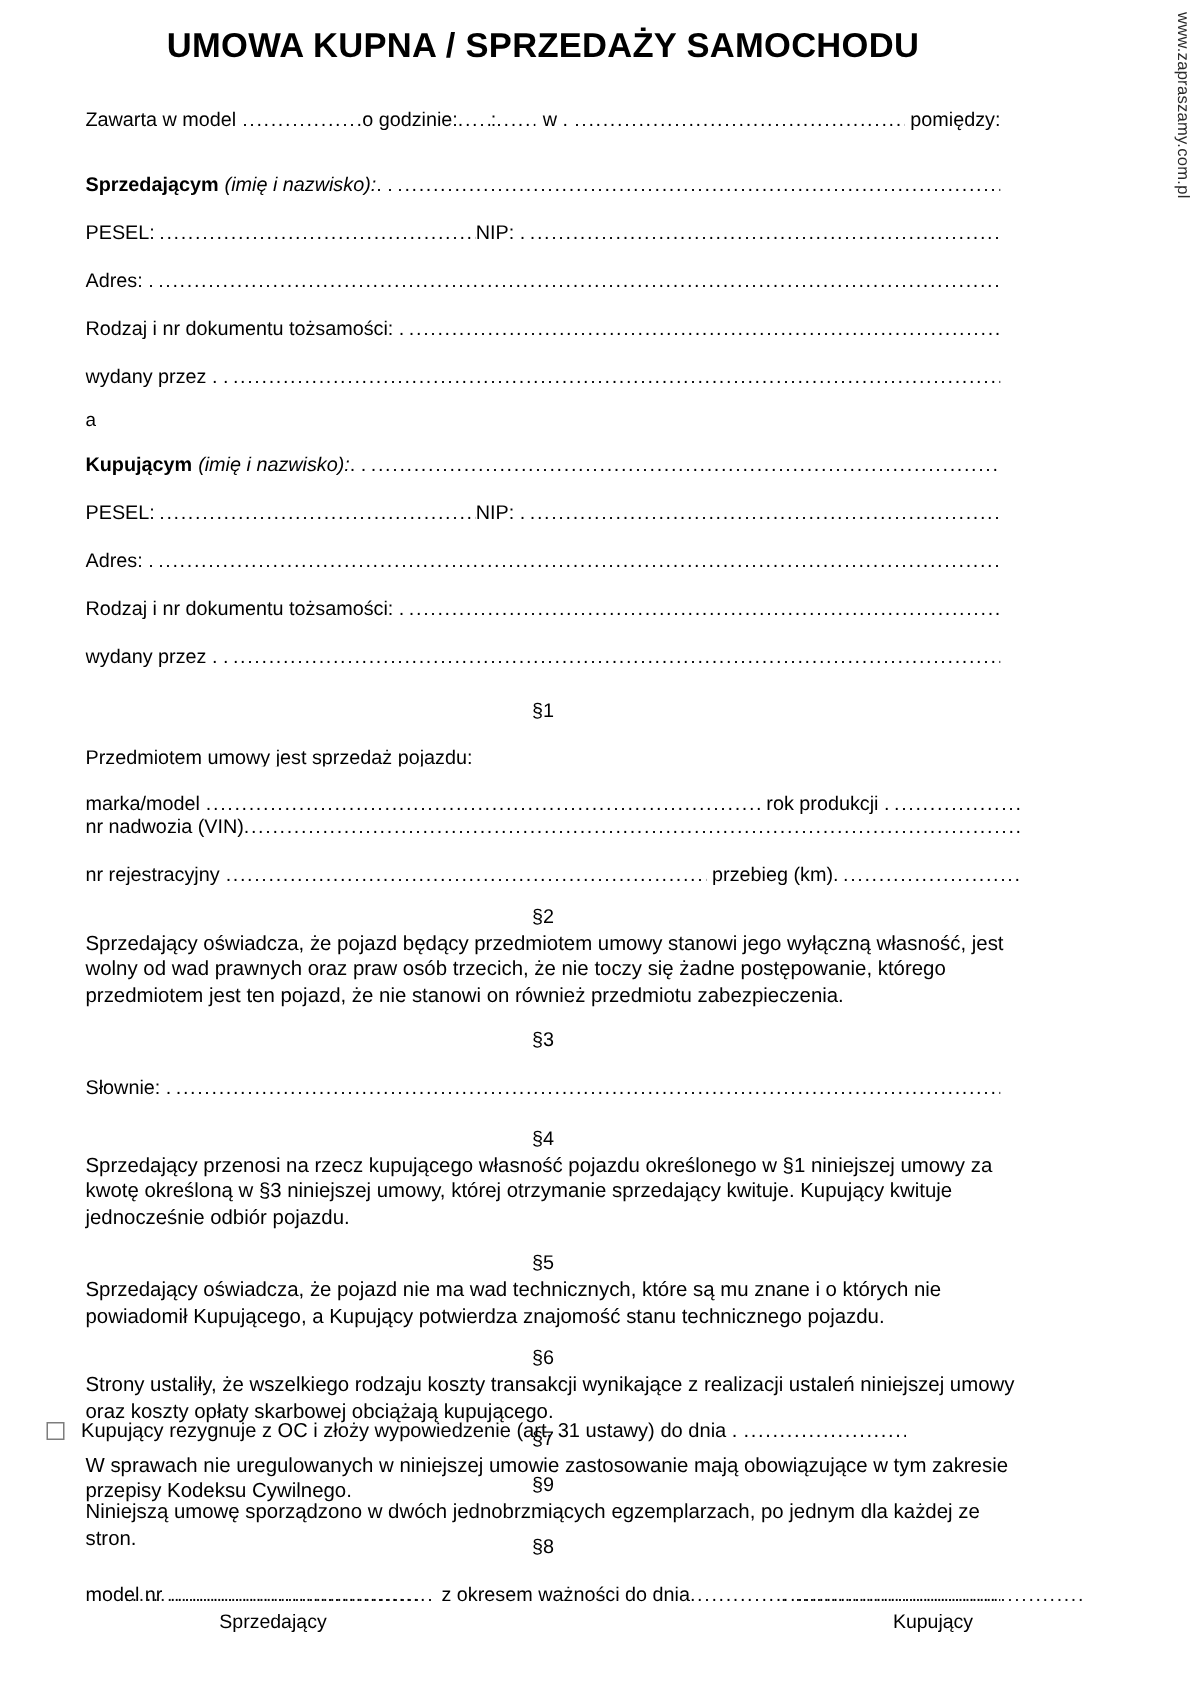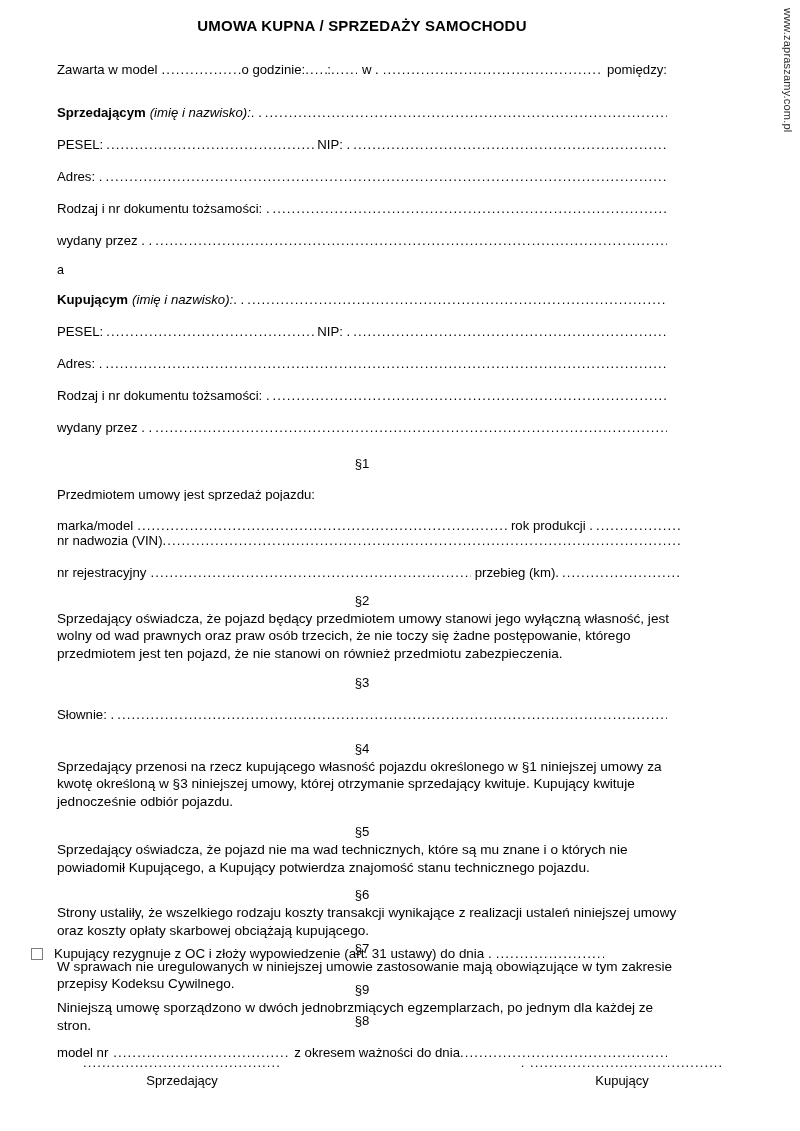--- a/index.html
+++ b/index.html
@@ -44,21 +44,21 @@
 
   
   .content {
     position: absolute;
     left: 57px;
     top: 0;
     width: 610px;
   }
 
   h1.title {
-    font-size: 15px;
+    font-size: 23px;
     font-weight: bold;
     text-align: center;
     letter-spacing: 0.2px;
     margin: 17px 0 0 0;
     padding: 0;
     width: 610px;
   }
 
   .row {
     position: relative;

